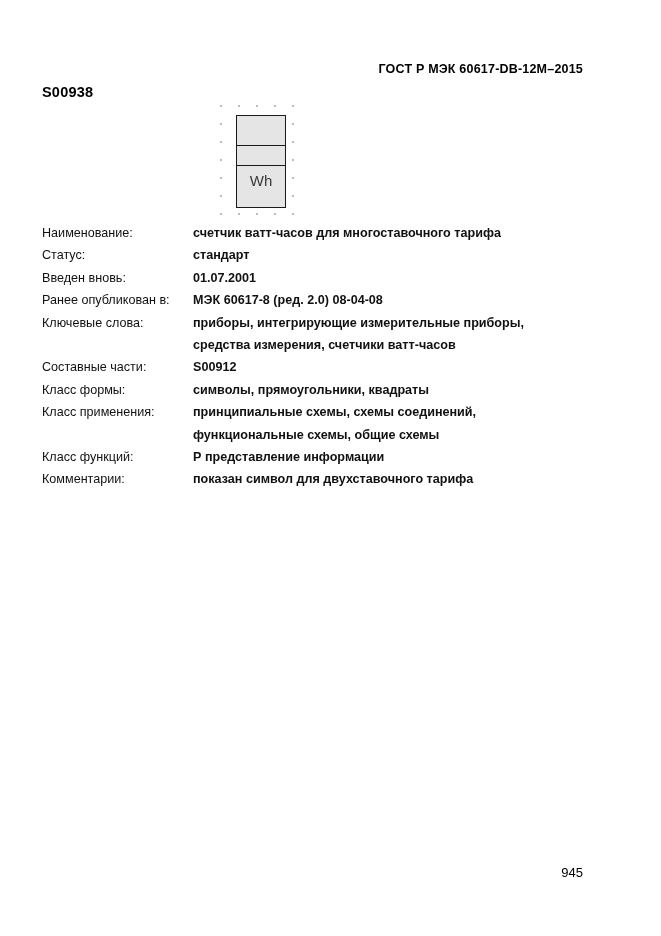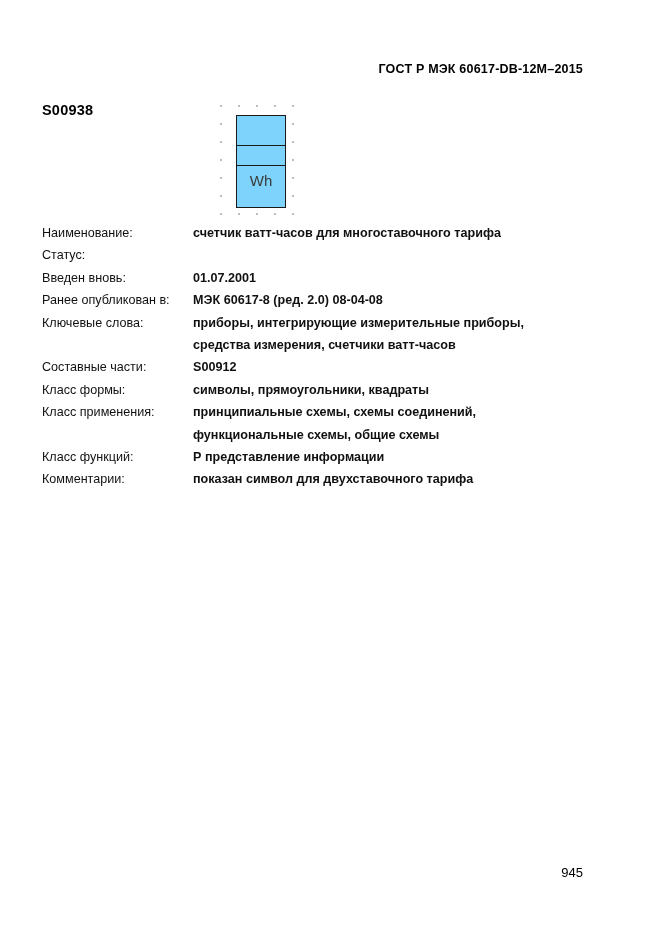--- a/index.html
+++ b/index.html
@@ -30,21 +30,21 @@
     font-size: 12.5px;
     font-weight: bold;
     letter-spacing: 0.2px;
     white-space: nowrap;
     margin-left: 23px;
   }
 
   
   .symbol-id {
     position: absolute;
-    top: 102px;
+    top: 84px;
     left: 42px;
     font-size: 14.5px;
     font-weight: bold;
     letter-spacing: 0.2px;
   }
 
   
   .symbol-block {
     position: absolute;
     left: 219px;
@@ -62,21 +62,21 @@
     opacity: 0.95;
   }
   .symbol-figure {
     position: absolute;
     left: 17px;
     top: 11px;
     width: 50px;
     height: 93px;
     box-sizing: border-box;
     border: 1.3px solid #1a1a1a;
-    background: #7dd3fc;
+    background: #e5e5e5;
   }
   .symbol-divider {
     position: absolute;
     left: 0;
     width: 100%;
     height: 0;
     border-top: 1.3px solid #1a1a1a;
   }
   .symbol-divider.d1 { top: 29px; }
   .symbol-divider.d2 { top: 49px; }
@@ -147,20 +147,21 @@
     </div>
   </div>
 
   <div class="props">
       <div class="prop-row">
         <div class="prop-label">Наименование:</div>
         <div class="prop-value">счетчик ватт-часов для многоставочного тарифа</div>
       </div>
       <div class="prop-row">
         <div class="prop-label">Статус:</div>
+        <div class="prop-value">стандарт</div>
       </div>
       <div class="prop-row">
         <div class="prop-label">Введен вновь:</div>
         <div class="prop-value">01.07.2001</div>
       </div>
       <div class="prop-row">
         <div class="prop-label">Ранее опубликован в:</div>
         <div class="prop-value">МЭК 60617-8 (ред. 2.0) 08-04-08</div>
       </div>
       <div class="prop-row gap-before">

